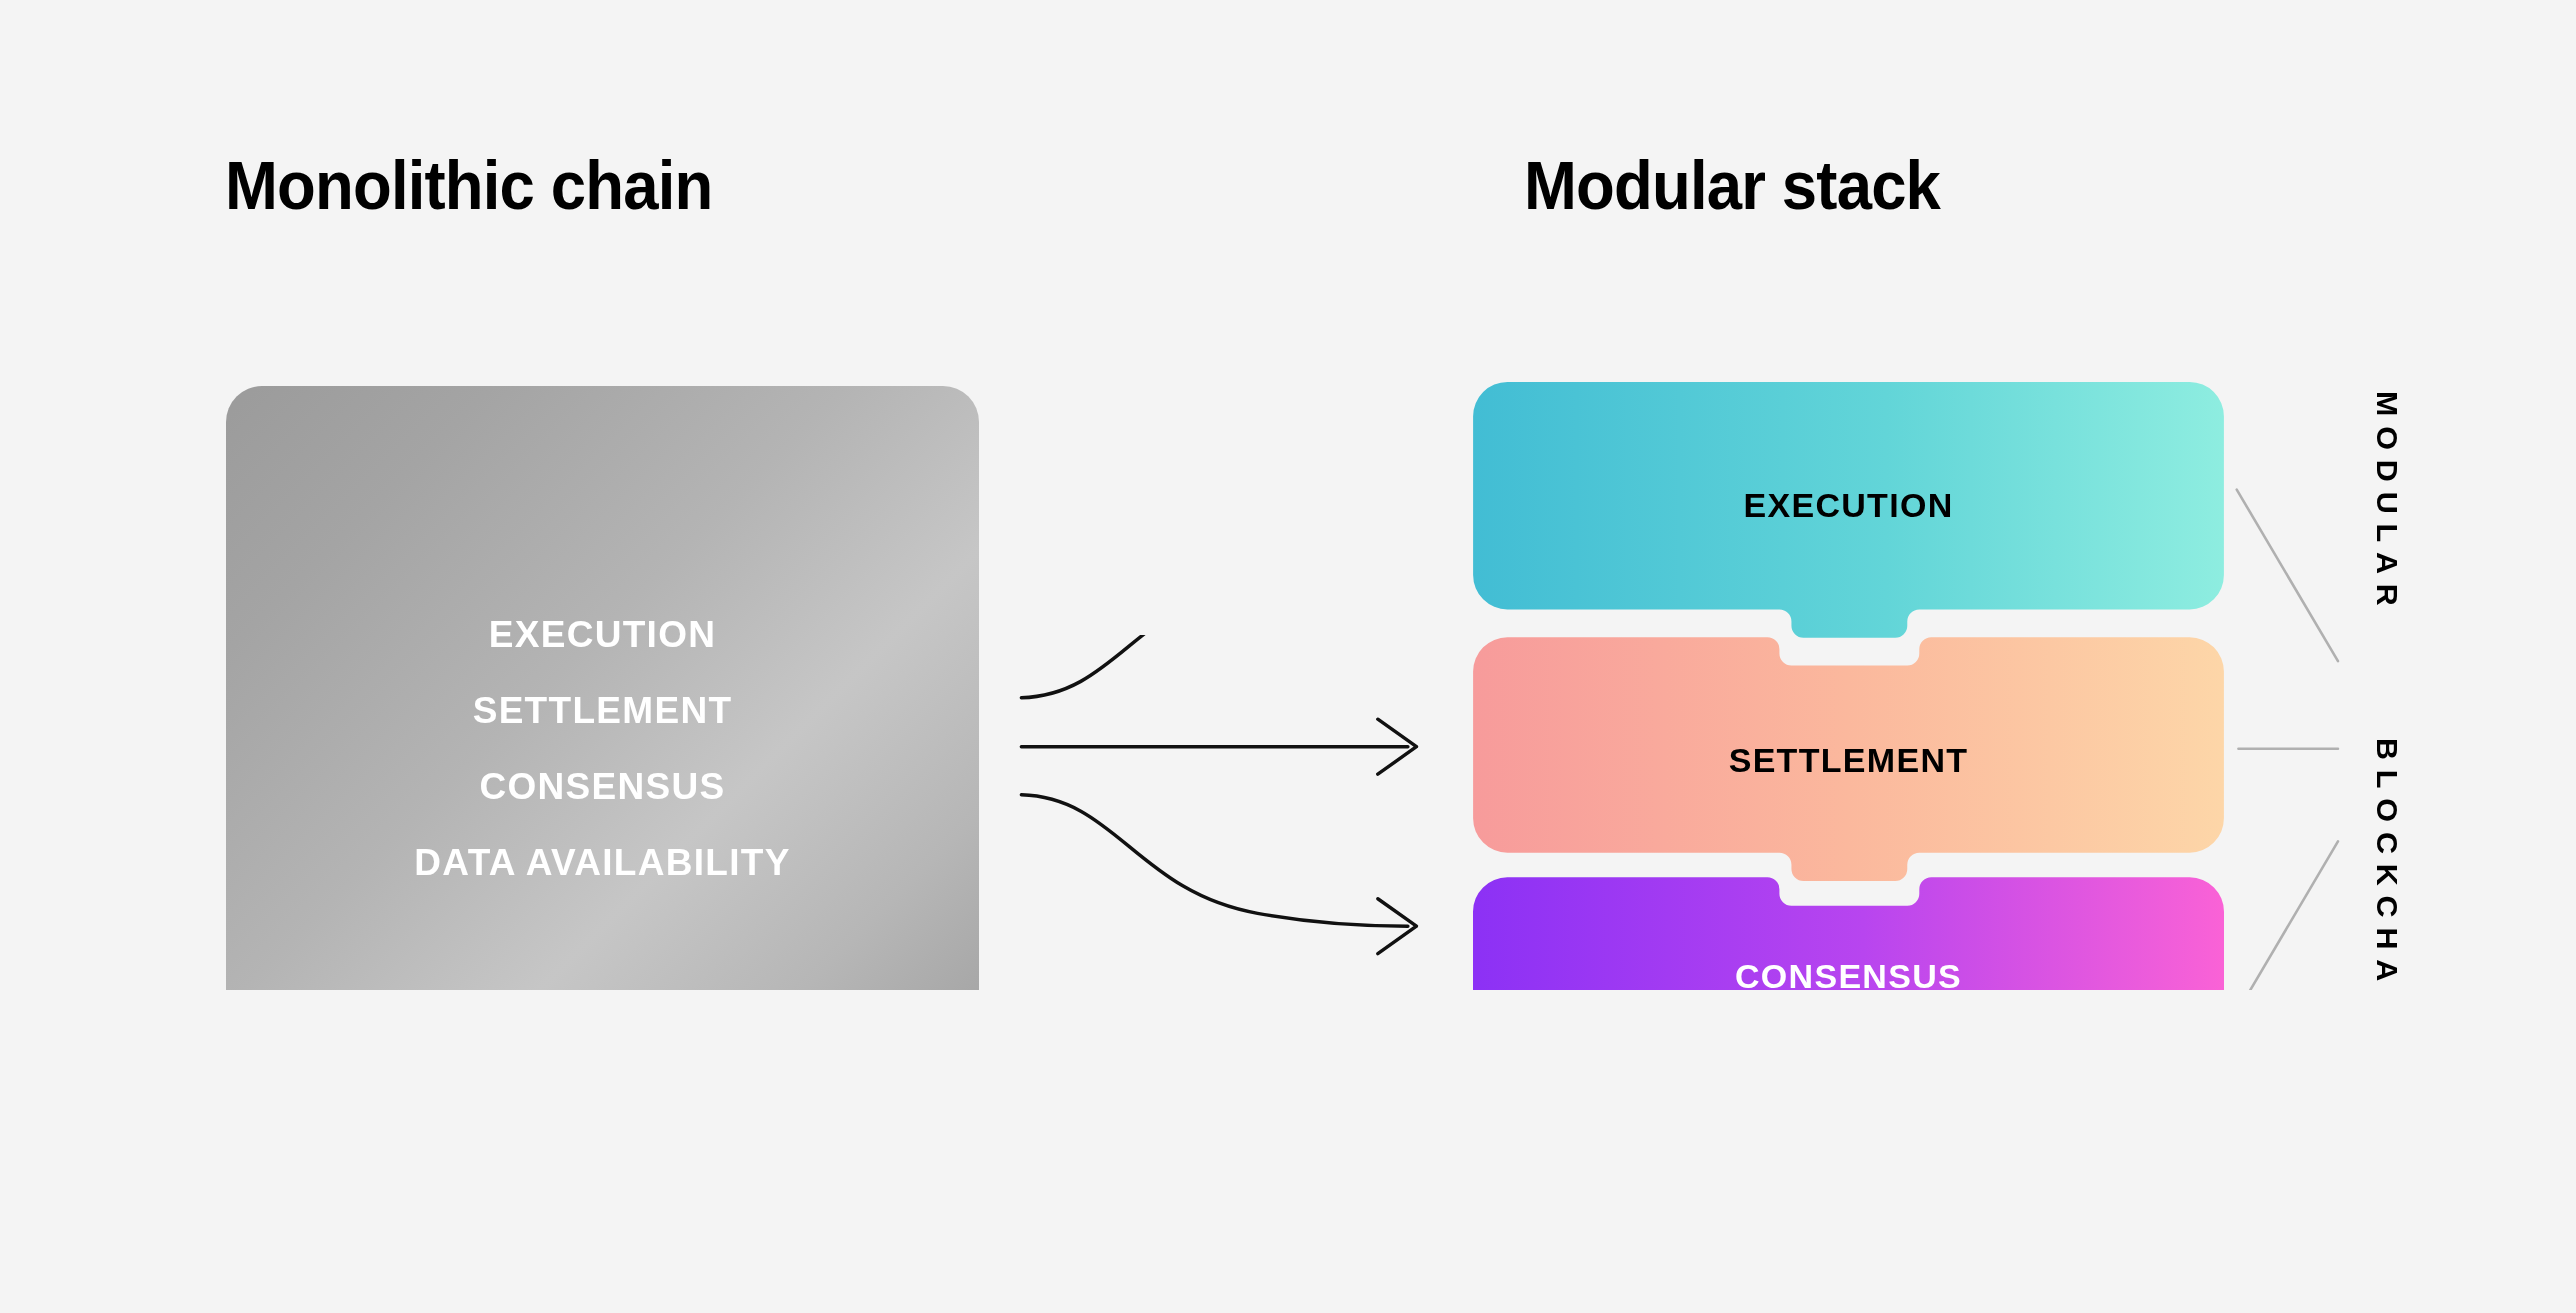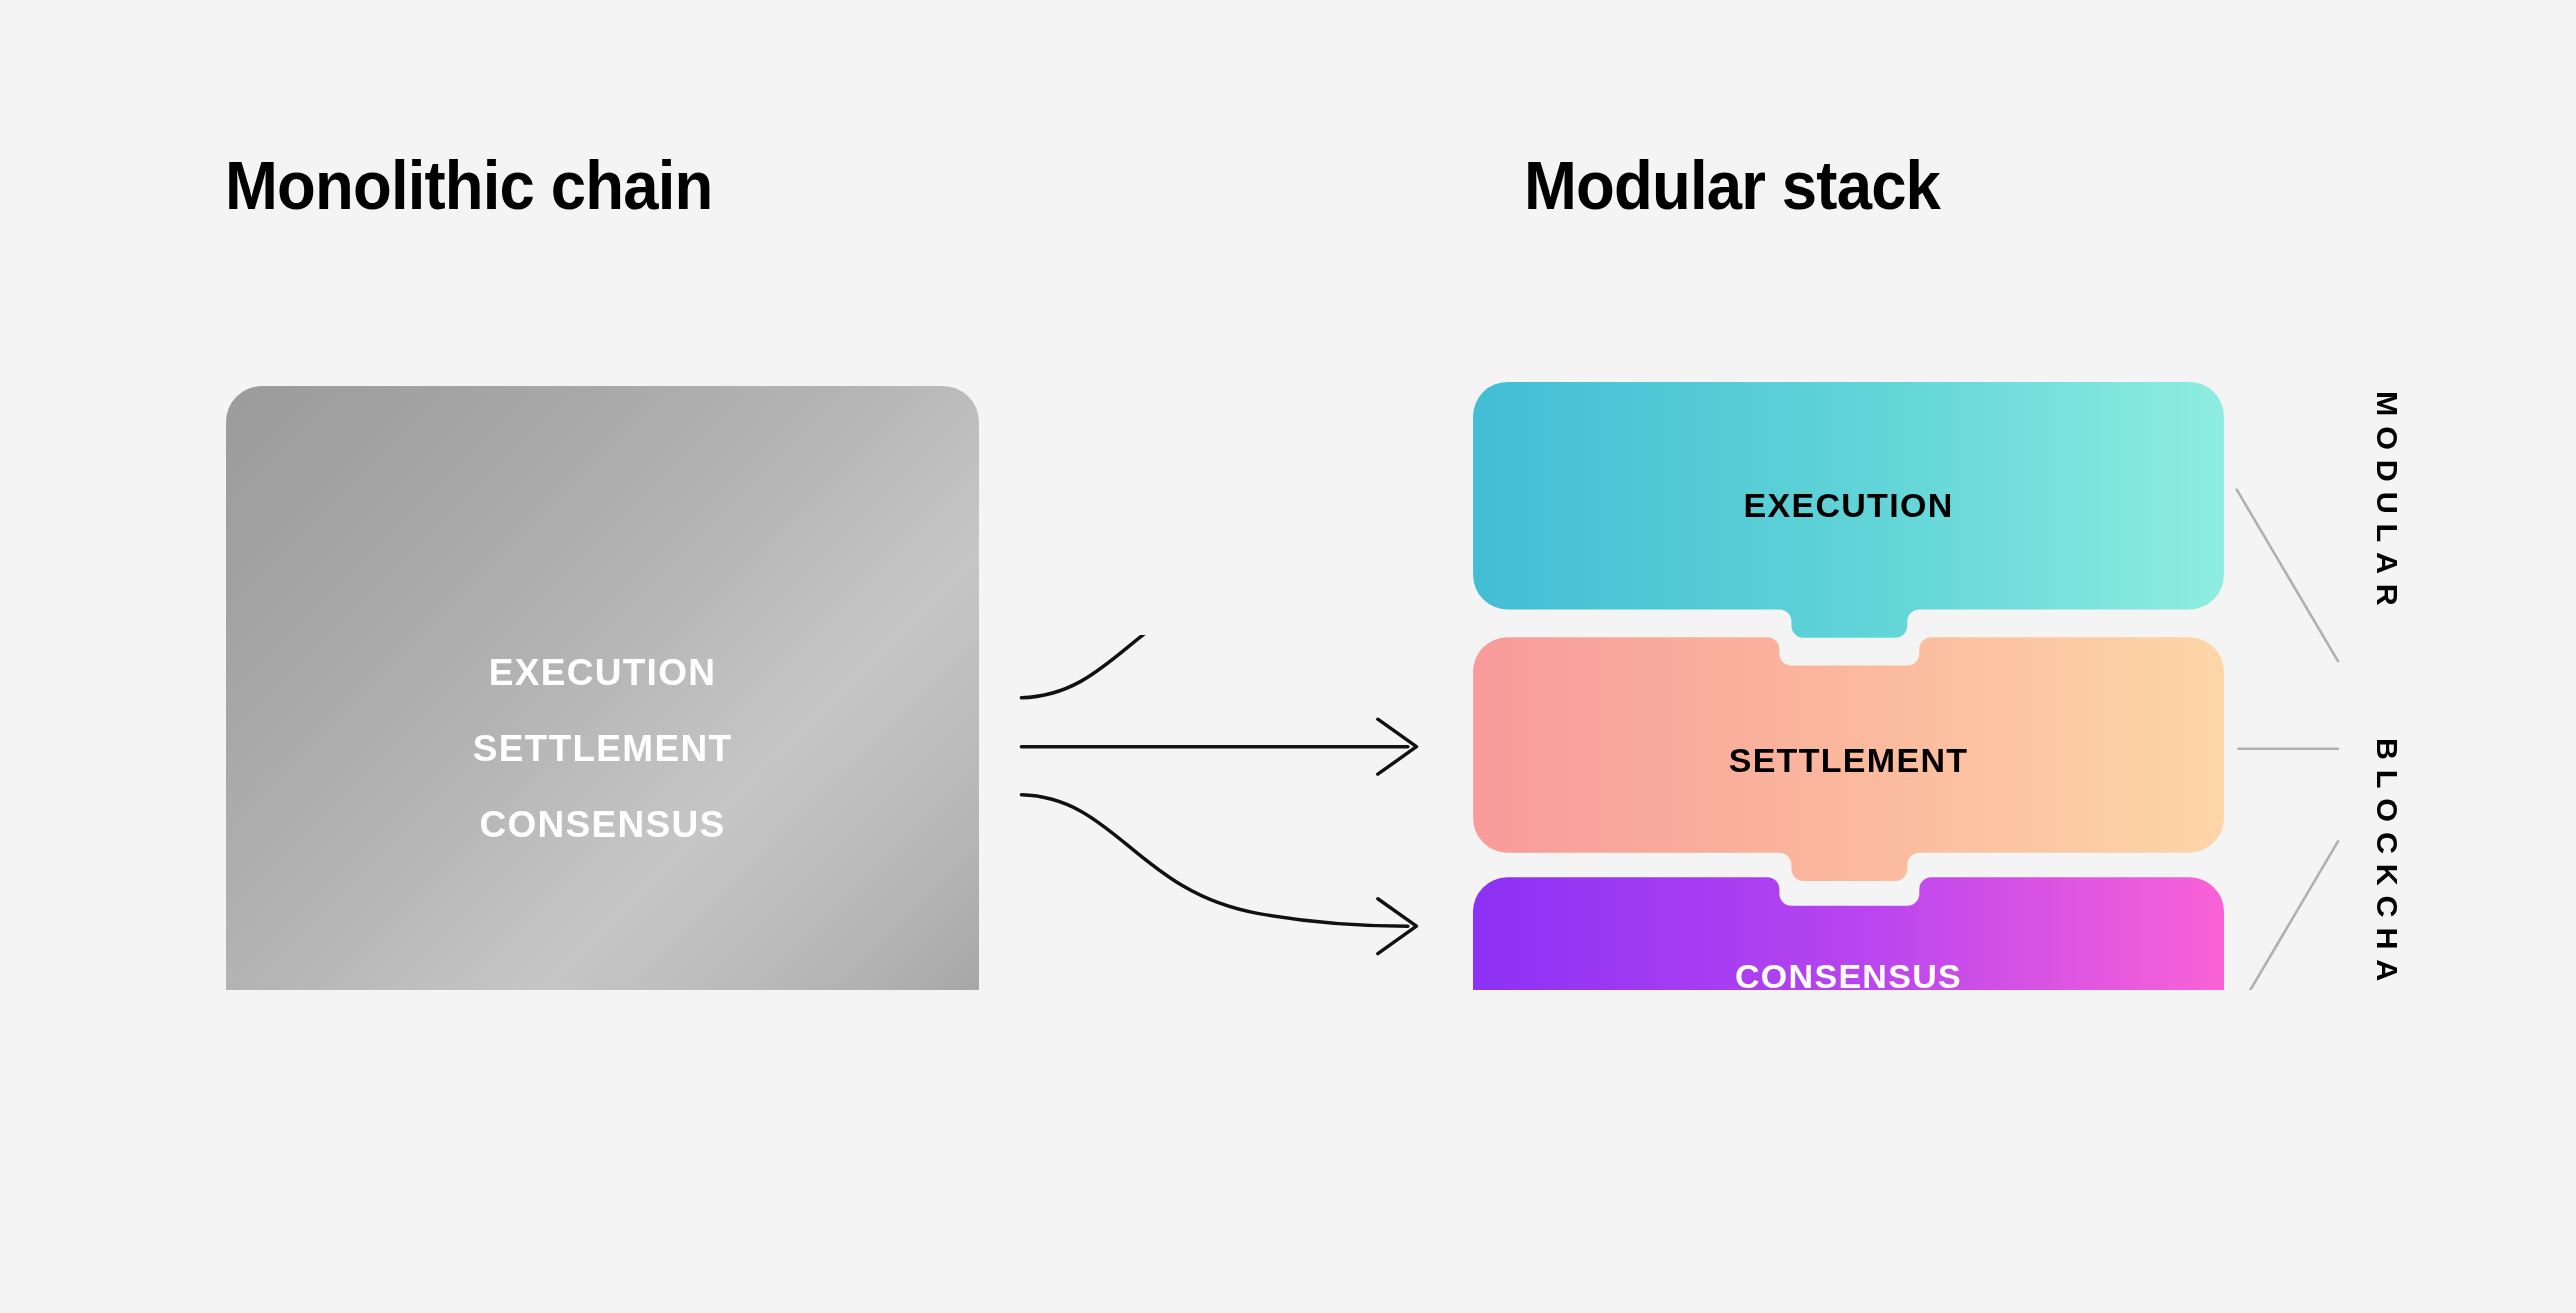--- a/index.html
+++ b/index.html
@@ -138,20 +138,21 @@
 <body>
 
 <div id="canvas">
 
   <div class="title" id="title-monolithic">Monolithic chain</div>
 
   <div id="monolithic-box">
     <div class="layer-line">EXECUTION</div>
     <div class="layer-line">SETTLEMENT</div>
     <div class="layer-line">CONSENSUS</div>
+    <div class="layer-line">DATA AVAILABILITY</div>
   </div>
 
   <div id="arrows">
     <svg width="481" height="378" viewBox="0 0 560 440">
       <g fill="none" stroke="#111111" stroke-width="4" stroke-linecap="round" stroke-linejoin="round">
 
         <path d="M 40 73 C 150 70, 175 -40, 315 -65 C 380 -77, 440 -80, 490 -80"></path>
         <path d="M 455 -112 L 500 -80 L 455 -48"></path>
 
         <path d="M 40 130 L 490 130"></path>

